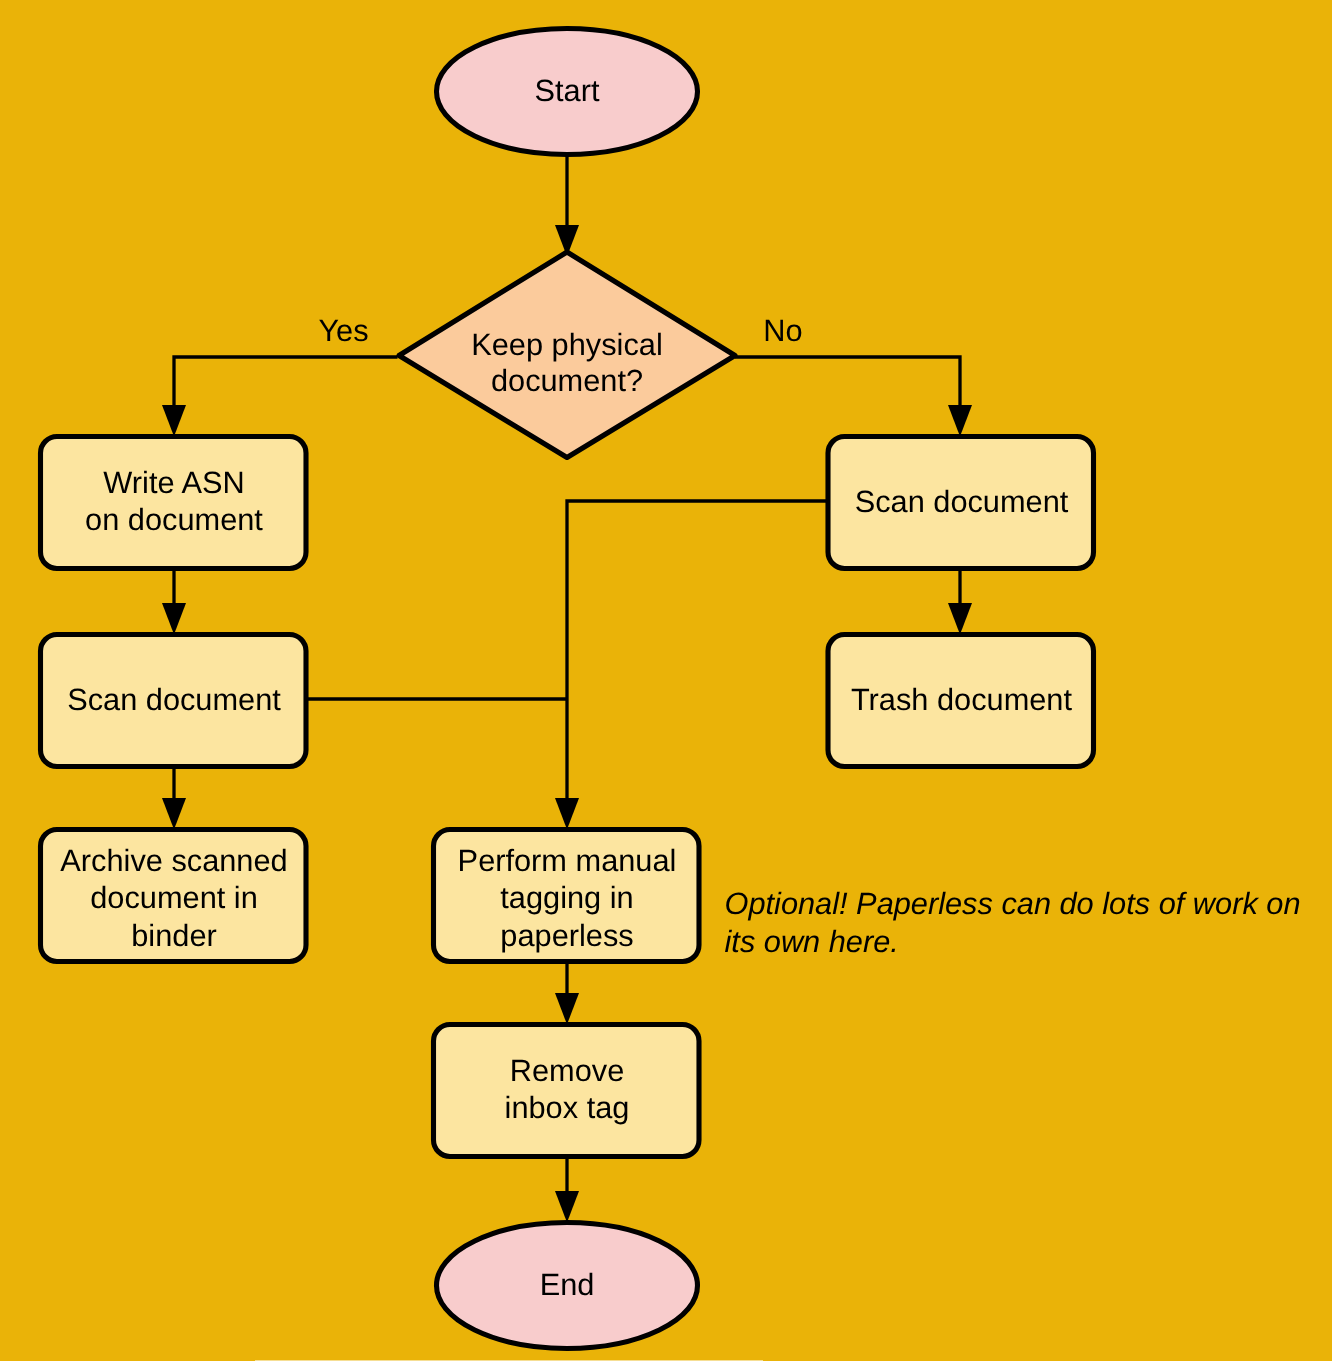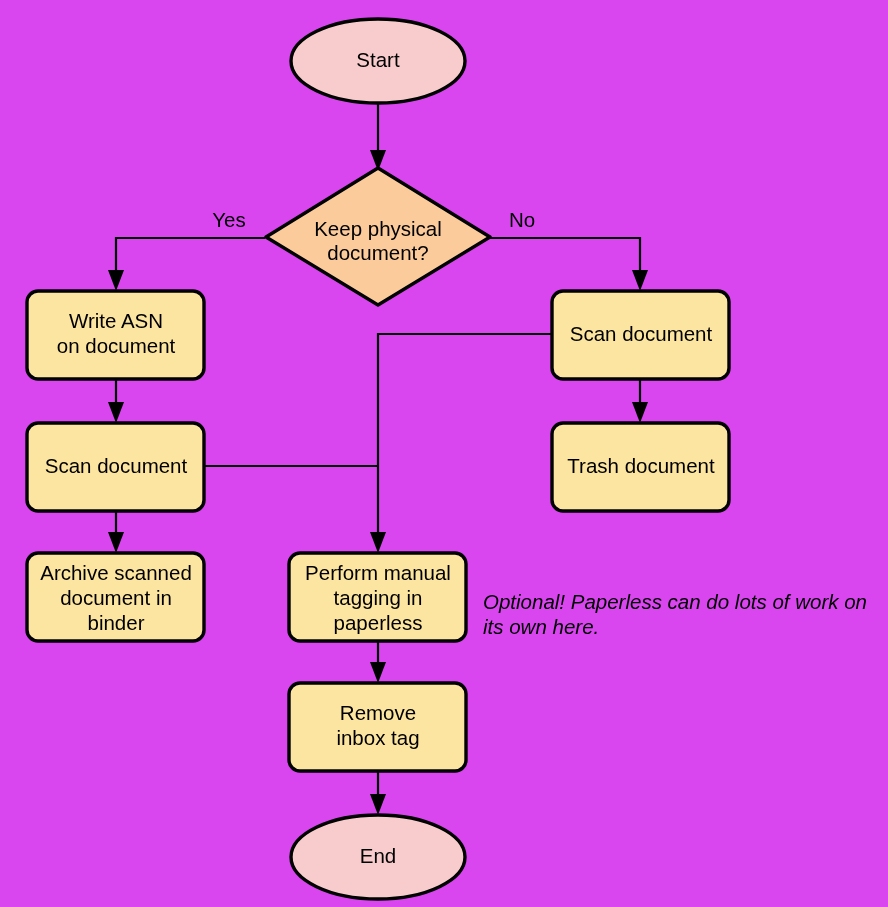--- a/index.html
+++ b/index.html
@@ -11,21 +11,21 @@
   body {
     width: 888px;
     height: 907px;
     font-family: "Liberation Sans", sans-serif;
     overflow: hidden;
   }
   #flowchart-root {
     position: relative;
     width: 888px;
     height: 907px;
-    background: #d946ef;
+    background: #eab308;
   }
   svg.flow-canvas {
     display: block;
     width: 888px;
     height: 907px;
   }
   .node-shape {
     stroke: #000000;
     stroke-width: 3.4;
     stroke-linejoin: round;

